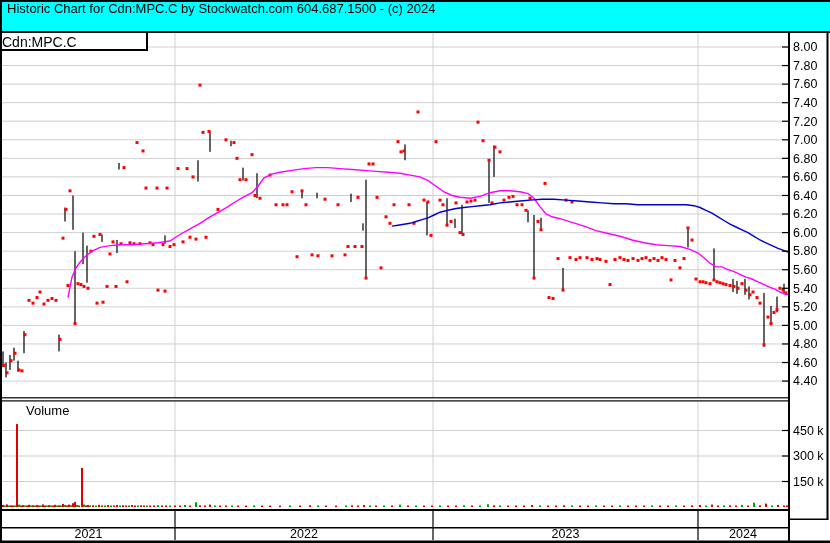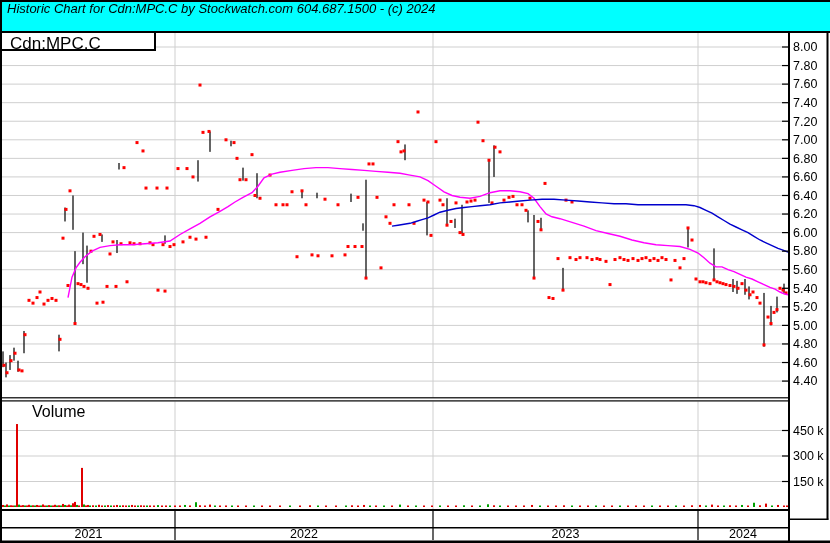--- a/index.html
+++ b/index.html
@@ -1,26 +1,26 @@
 <!DOCTYPE html>
 <html><head>
 <meta charset="utf-8">
 <style>
   html,body{margin:0;padding:0;background:#fff;}
   .stage{position:relative;width:830px;height:543px;background:#ffffff;
          font-family:"Liberation Sans",sans-serif;overflow:hidden;}
   .header{position:absolute;left:0;top:0;width:830px;height:33px;box-sizing:border-box;
           background:#00ffff;border-top:2px solid #000;border-bottom:2px solid #000;
           z-index:2;color:#000;}
-  .header .line{white-space:pre;font-size:13px;line-height:14px;padding-left:7px;font-style:italic;}
+  .header .line{white-space:pre;font-size:13px;line-height:14px;padding-left:7px;}
   .leftborder{position:absolute;left:0;top:0;width:2px;height:543px;background:#000;z-index:3;}
   .symbolbox{position:absolute;left:2px;top:33px;width:144px;height:15px;background:#fff;
              border-bottom:2px solid #000;border-right:2px solid #000;z-index:2;
-             font-size:17px;padding:1px 0 0 8px;color:#000;white-space:pre;}
-  .vollabel{position:absolute;left:10px;top:403px;z-index:2;font-size:16px;
+             font-size:14px;padding:1px 0 0 0;color:#000;white-space:pre;}
+  .vollabel{position:absolute;left:4px;top:403px;z-index:2;font-size:13px;
             padding-left:22px;color:#000;white-space:pre;background:transparent;}
   svg#chart{position:absolute;left:0;top:0;z-index:1;}
   svg text{font-family:"Liberation Sans",sans-serif;font-size:12.5px;fill:#000;}
 </style>
 </head>
 <body>
 
 <div class="stage">
   <div class="header">
     <div class="line">Historic Chart for Cdn:MPC.C by Stockwatch.com 604.687.1500 - (c) 2024</div>

